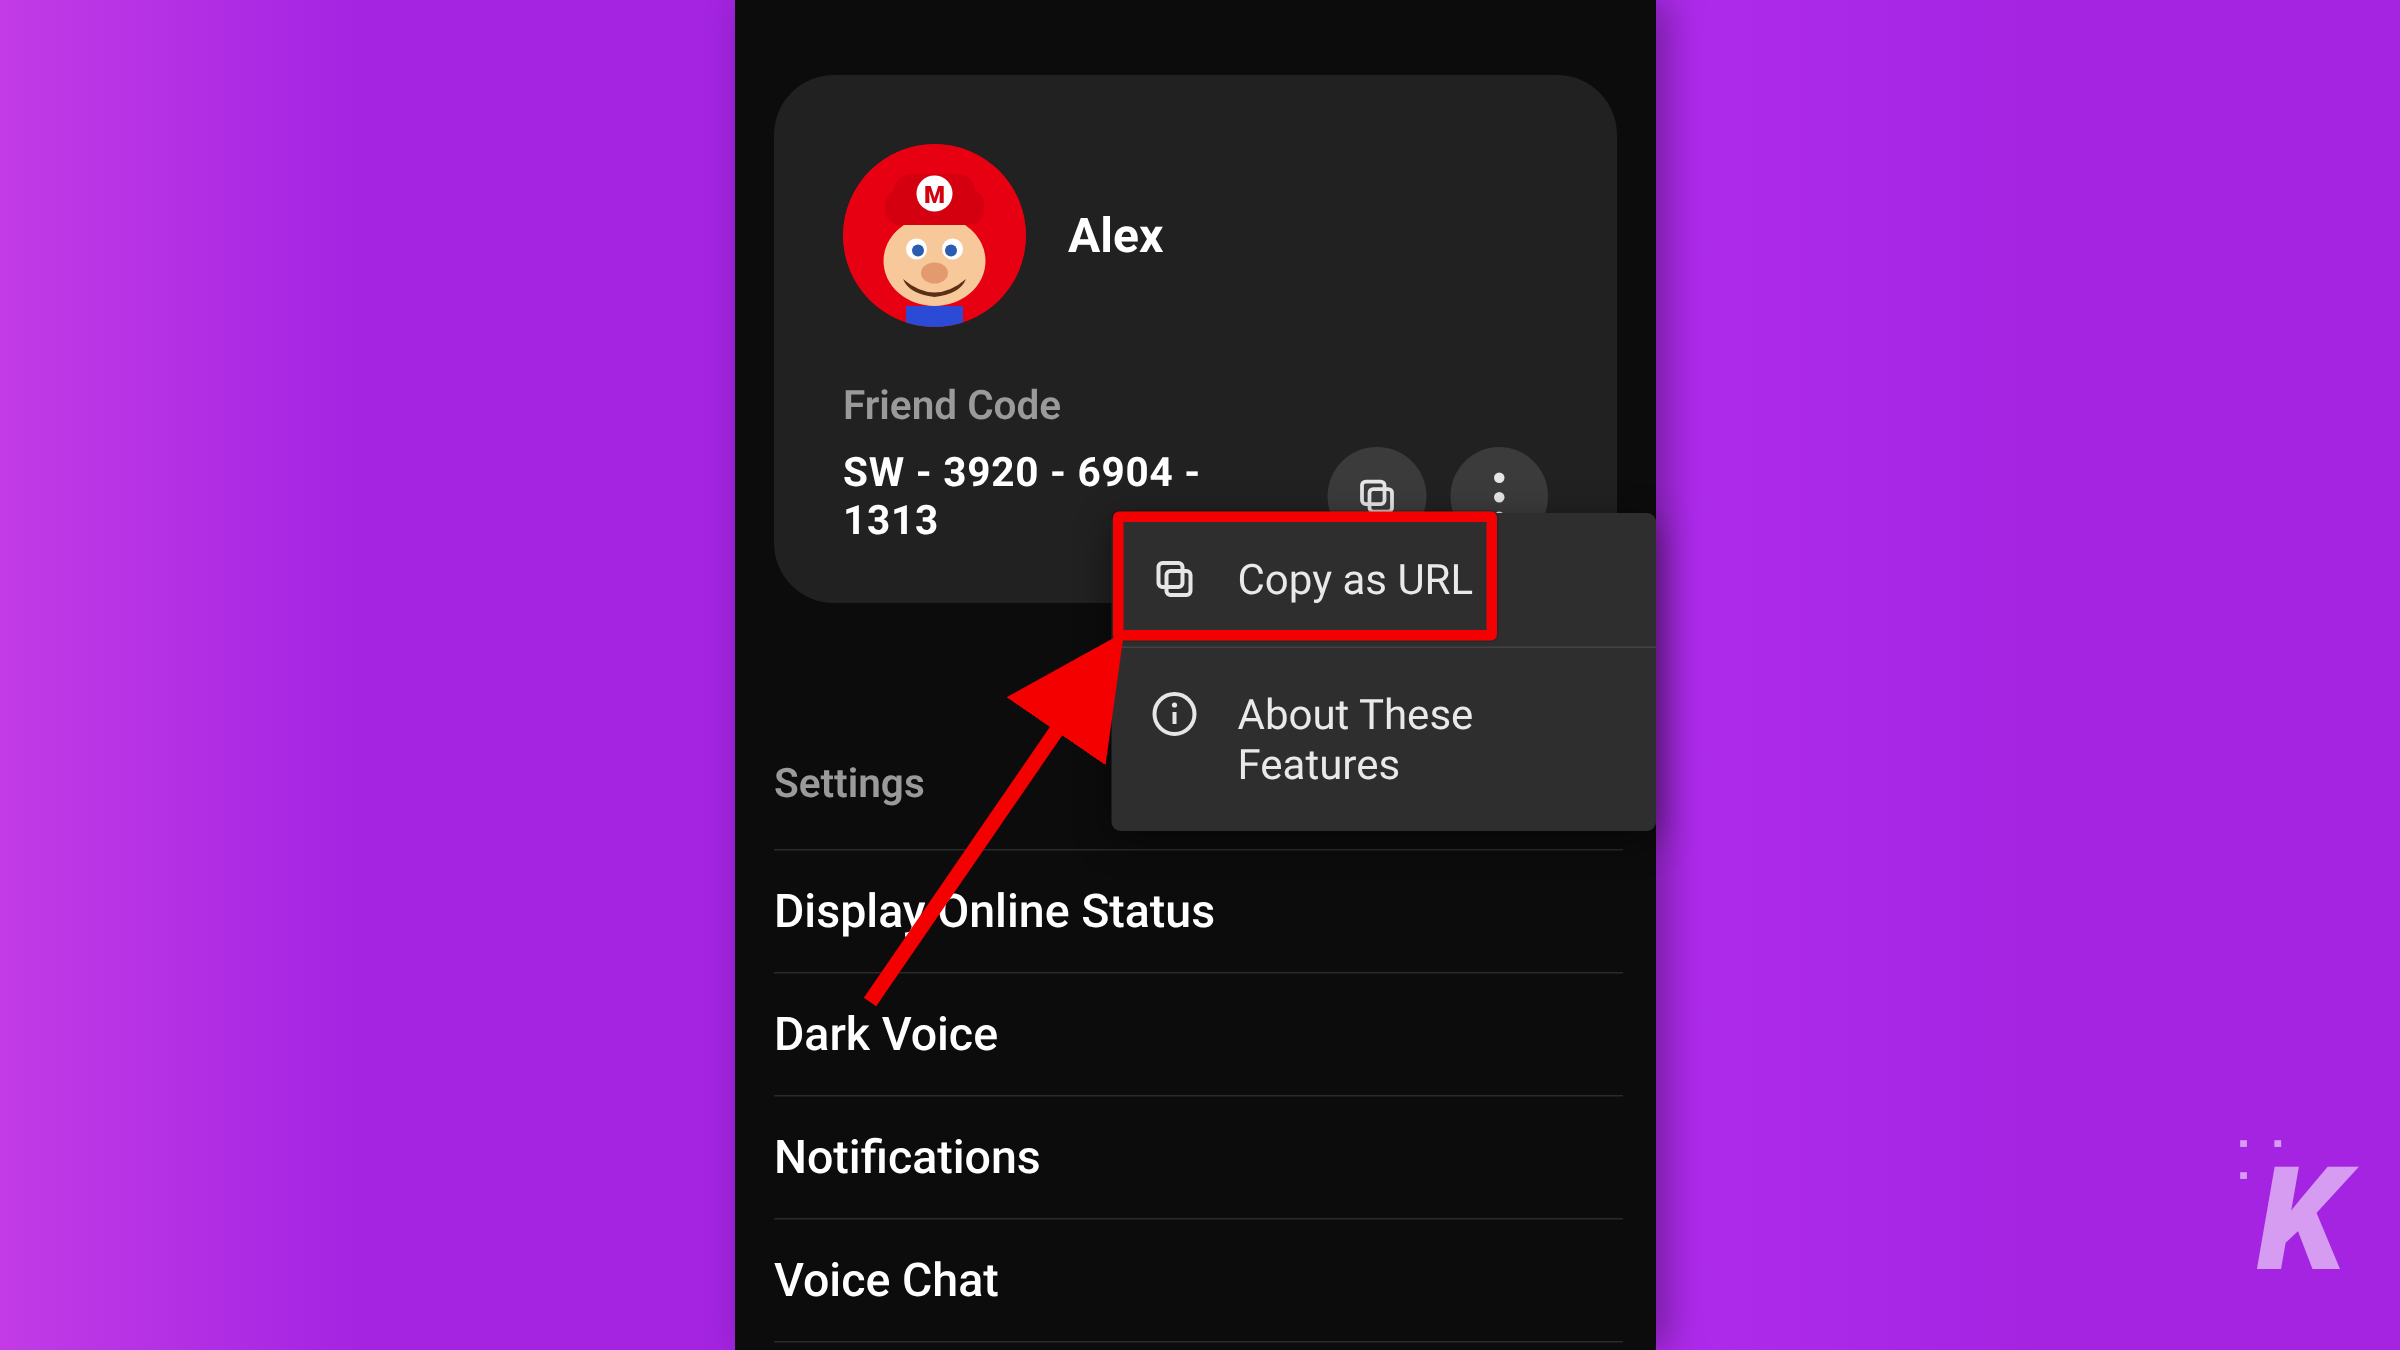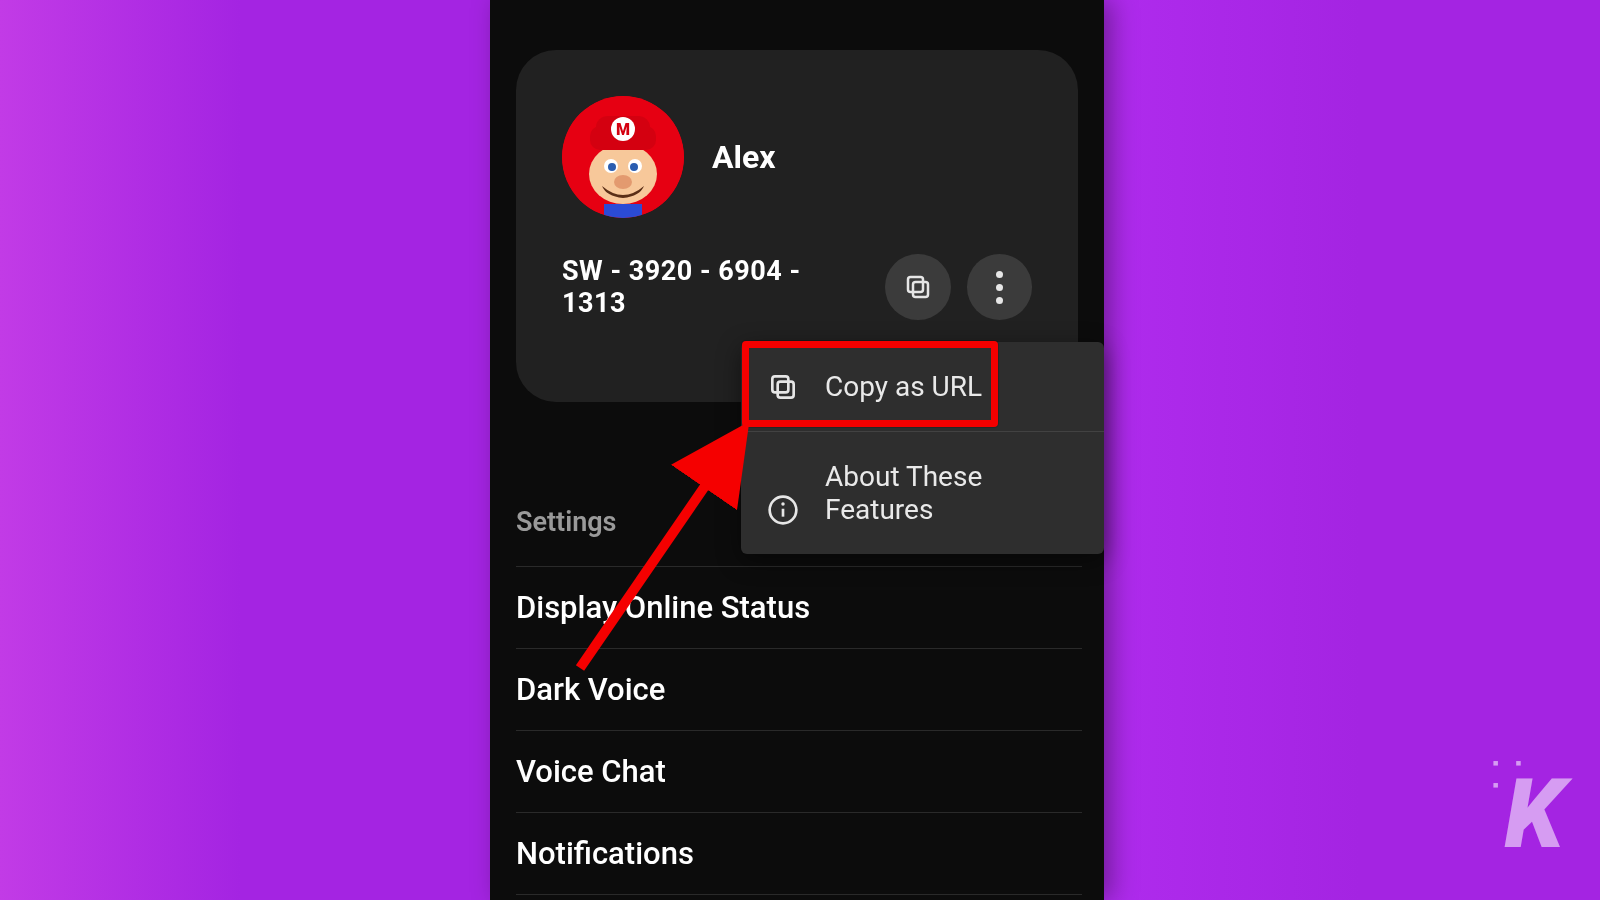--- a/index.html
+++ b/index.html
@@ -34,21 +34,21 @@
     width: 122px; height: 122px; border-radius: 50%;
     background: #e60012;
     position: relative;
     overflow: hidden;
     flex-shrink: 0;
   }
   .avatar svg { position: absolute; inset: 0; }
   .profile-name { color: #fff; font-size: 32px; font-weight: 700; }
   .fc-block { margin-top: 36px; }
   .fc-label { color: #9a9a9a; font-size: 27px; font-weight: 600; }
-  .fc-row { display: flex; align-items: center; gap: 16px; }
+  .fc-row { display: flex; align-items: center; gap: 16px; margin-top: 12px; }
   .fc-value { color: #fff; font-size: 27px; font-weight: 700; letter-spacing: .5px; }
   .icon-btn {
     width: 66px; height: 66px; border-radius: 50%;
     background: #3b3b3b;
     display: flex; align-items: center; justify-content: center;
     cursor: pointer;
   }
   .icon-btn svg { width: 30px; height: 30px; stroke: #e6e6e6; fill: none; stroke-width: 2; }
   .dots { display: flex; flex-direction: column; gap: 6px; }
   .dots span { width: 7px; height: 7px; border-radius: 50%; background: #e6e6e6; }
@@ -73,21 +73,21 @@
     position: absolute;
     left: 741px;
     top: 342px;
     width: 363px;
     background: #2e2e2e;
     border-radius: 6px;
     box-shadow: 0 6px 24px rgba(0,0,0,.45);
     overflow: hidden;
   }
   .pop-item {
-    display: flex; align-items: flex-end; gap: 26px;
+    display: flex; align-items: flex-start; gap: 26px;
     padding: 28px 26px;
     color: #e9e9e9;
     font-size: 28px;
     cursor: pointer;
   }
   .pop-item + .pop-item { border-top: 1px solid #424242; }
   .pop-item svg { width: 32px; height: 32px; flex-shrink: 0; }
 
   .highlight {
     position: absolute;
@@ -149,20 +149,21 @@
           <circle cx="72" cy="71" r="4" fill="#2a5db0"></circle>
           <ellipse cx="61" cy="86" rx="9" ry="7" fill="#e39a6f"></ellipse>
           <path d="M40 90 Q61 108 82 90 Q78 100 61 102 Q44 100 40 90" fill="#5a2f17"></path>
           <rect x="42" y="108" width="38" height="14" fill="#2b4bd6"></rect>
         </svg>
       </div>
       <div class="profile-name">Alex</div>
     </div>
 
     <div class="fc-block">
+      <div class="fc-label">Friend Code</div>
       <div class="fc-row">
         <div class="fc-value">SW - 3920 - 6904 - 1313</div>
         <div class="icon-btn">
           <svg viewBox="0 0 24 24">
             <rect x="8" y="8" width="12" height="12" rx="2"></rect>
             <rect x="4" y="4" width="12" height="12" rx="2"></rect>
           </svg>
         </div>
         <div class="icon-btn">
           <div class="dots">
@@ -173,22 +174,22 @@
         </div>
       </div>
     </div>
   </div>
 
   <div class="settings-section">
     <div class="settings-title">Settings</div>
     <hr class="top">
     <div class="settings-item">Display Online Status</div>
     <div class="settings-item">Dark Voice</div>
+    <div class="settings-item">Notifications</div>
     <div class="settings-item">Voice Chat</div>
-    <div class="settings-item">Notifications</div>
     <div class="settings-item">Power Saving</div>
   </div>
 
 </div>
 
 <div class="popover">
   <div class="pop-item">
     <svg viewBox="0 0 24 24" stroke="#e6e6e6" fill="none" stroke-width="2">
       <rect x="8" y="8" width="12" height="12" rx="2"></rect>
       <rect x="4" y="4" width="12" height="12" rx="2"></rect>

